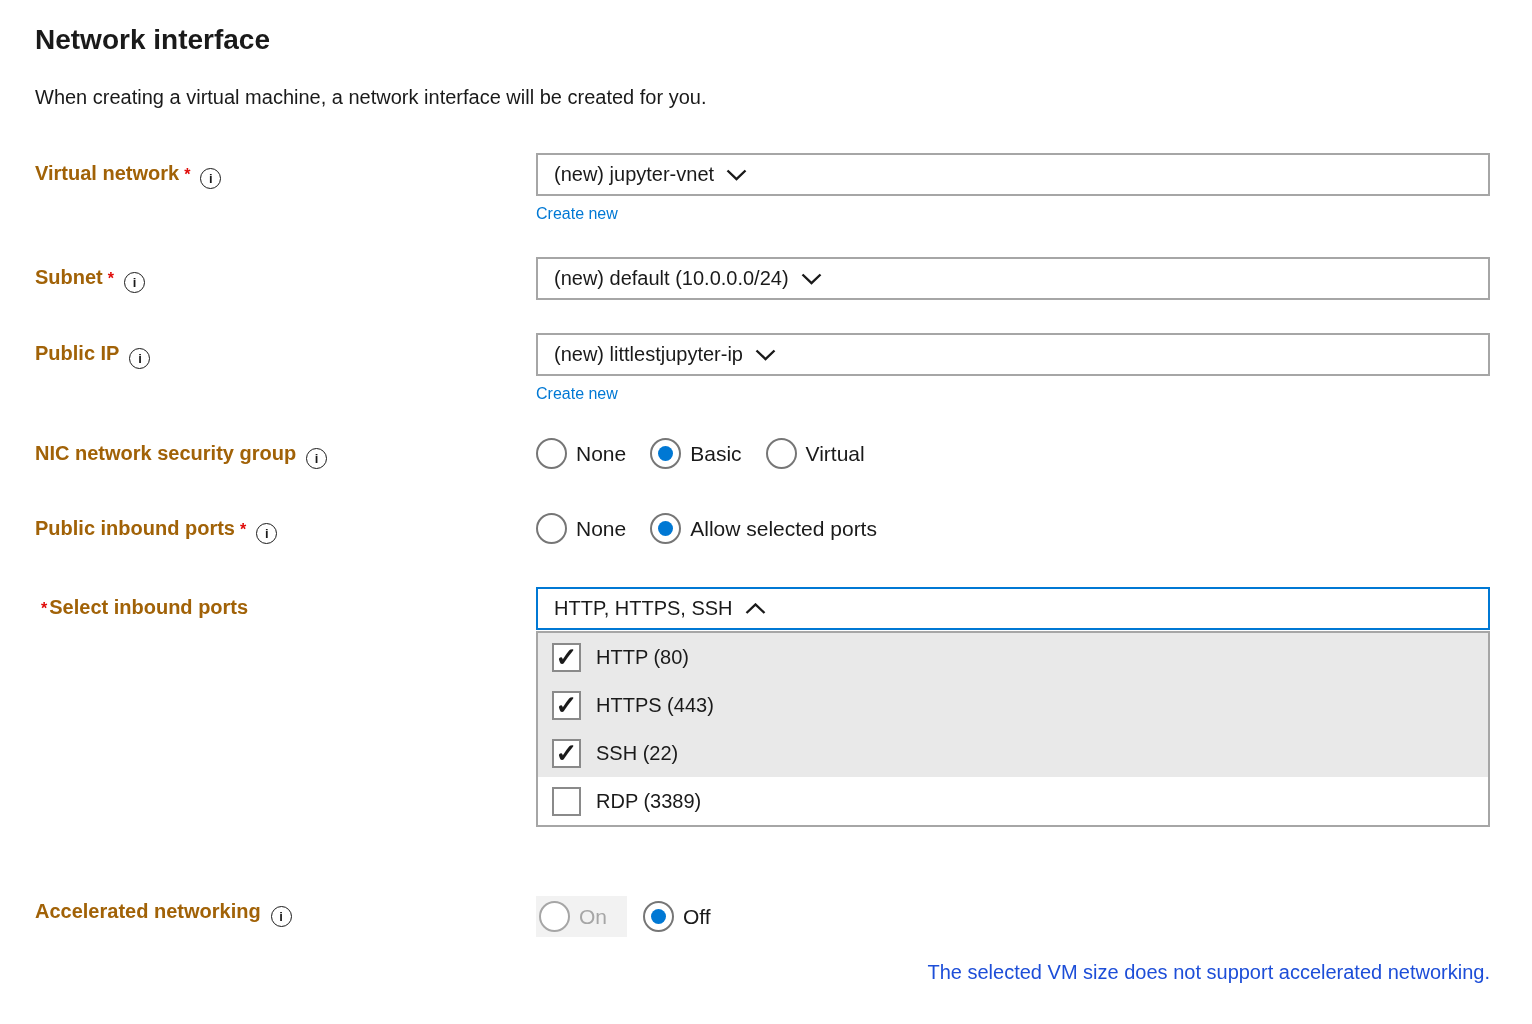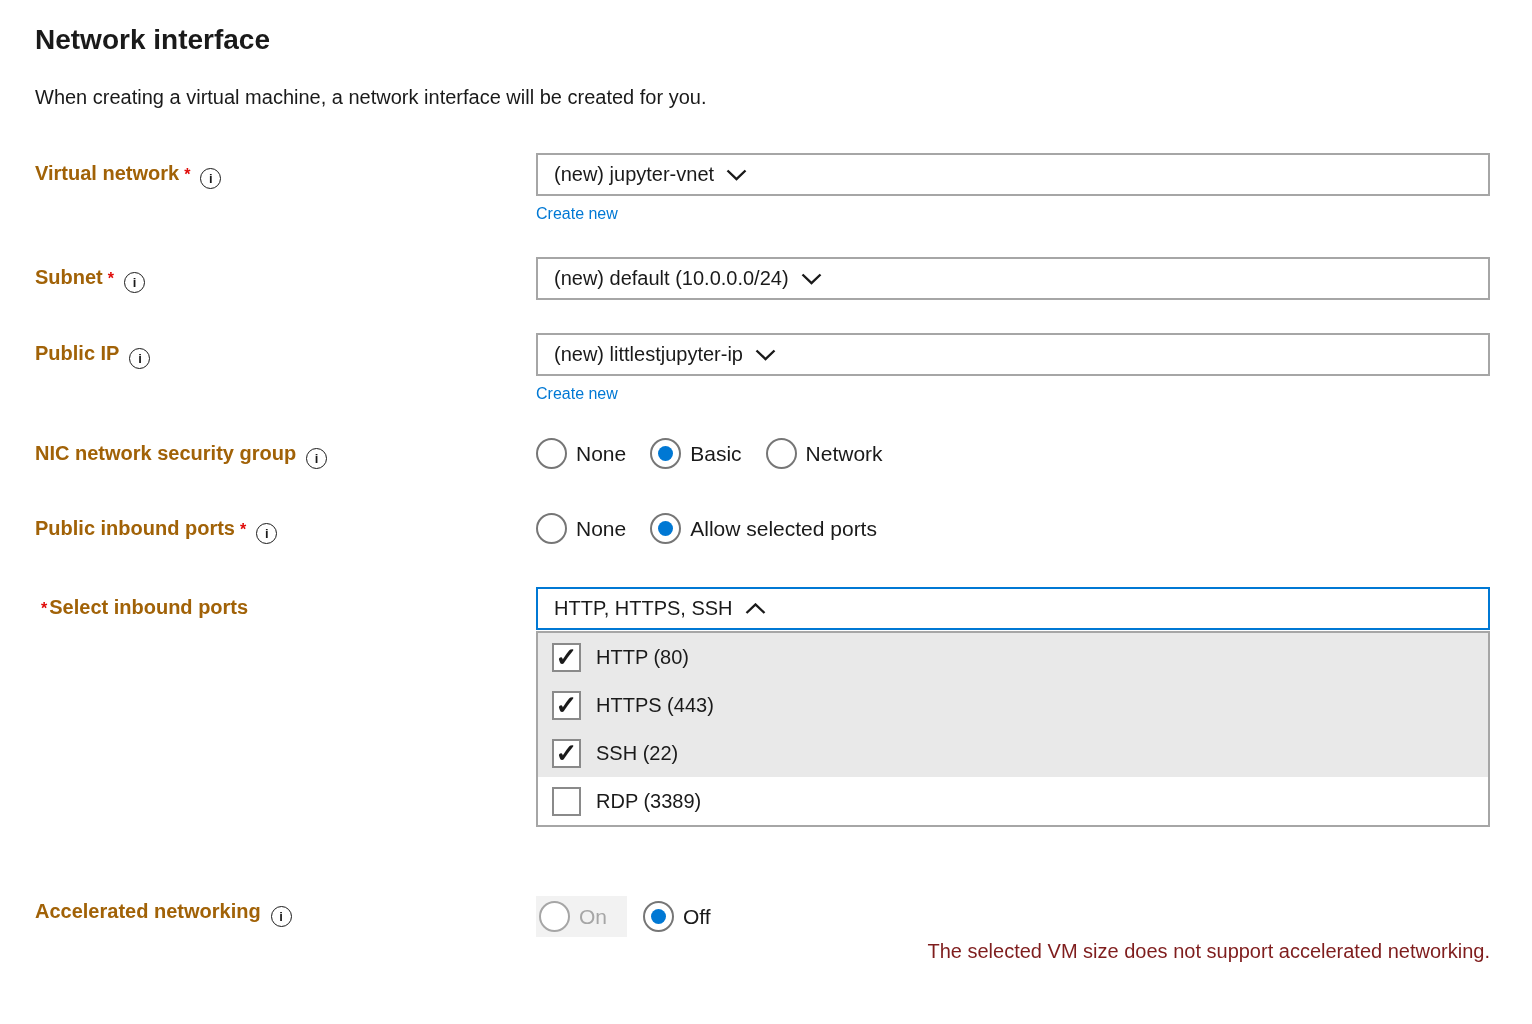--- a/index.html
+++ b/index.html
@@ -43,21 +43,21 @@
   .radio-option.disabled .radio-label { color:#a6a6a6; }
 
   .dropdown-list { margin-top:1px; border:2px solid #a6a6a6; background:#fff; }
   .dropdown-item { height:48px; display:flex; align-items:center; gap:15px;
     padding-left:14px; font-size:20px; background:#fff; cursor:pointer; }
   .dropdown-item.checked { background:#e9e9e9; }
   .checkbox { width:29px; height:29px; border:2px solid #8a8a8a; background:#fff;
     display:flex; align-items:center; justify-content:center; font-size:26px;
     font-weight:700; line-height:1; color:#1a1a1a; flex:0 0 29px; }
 
-  .accel-note { margin-top:3px; font-size:20px; color:#7f1d1d; text-align:right; }
+  .accel-note { margin-top:24px; font-size:20px; color:#1d4ed8; text-align:right; }
 
   .mb-vnet   { margin-bottom:34px; }
   .mb-subnet { margin-bottom:33px; }
   .mb-pip    { margin-bottom:35px; }
   .mb-nic    { margin-bottom:44px; }
   .mb-ports  { margin-bottom:43px; }
   .mb-select { margin-bottom:69px; }
   .indent    { padding-left:6px; }
 </style>
 </head>
@@ -120,21 +120,21 @@
       <label class="radio-option">
         <span class="radio"></span>
         <span class="radio-label">None</span>
       </label>
       <label class="radio-option">
         <span class="radio selected"></span>
         <span class="radio-label">Basic</span>
       </label>
       <label class="radio-option">
         <span class="radio"></span>
-        <span class="radio-label">Network</span>
+        <span class="radio-label">Virtual</span>
       </label>
     </div>
   </div>
 
   <div class="row mb-ports">
     <div class="label-col center">
       <span class="field-label">Public inbound ports</span><span class="required-star">*</span><span class="info-icon">i</span>
     </div>
     <div class="control-col radio-group">
       <label class="radio-option">

